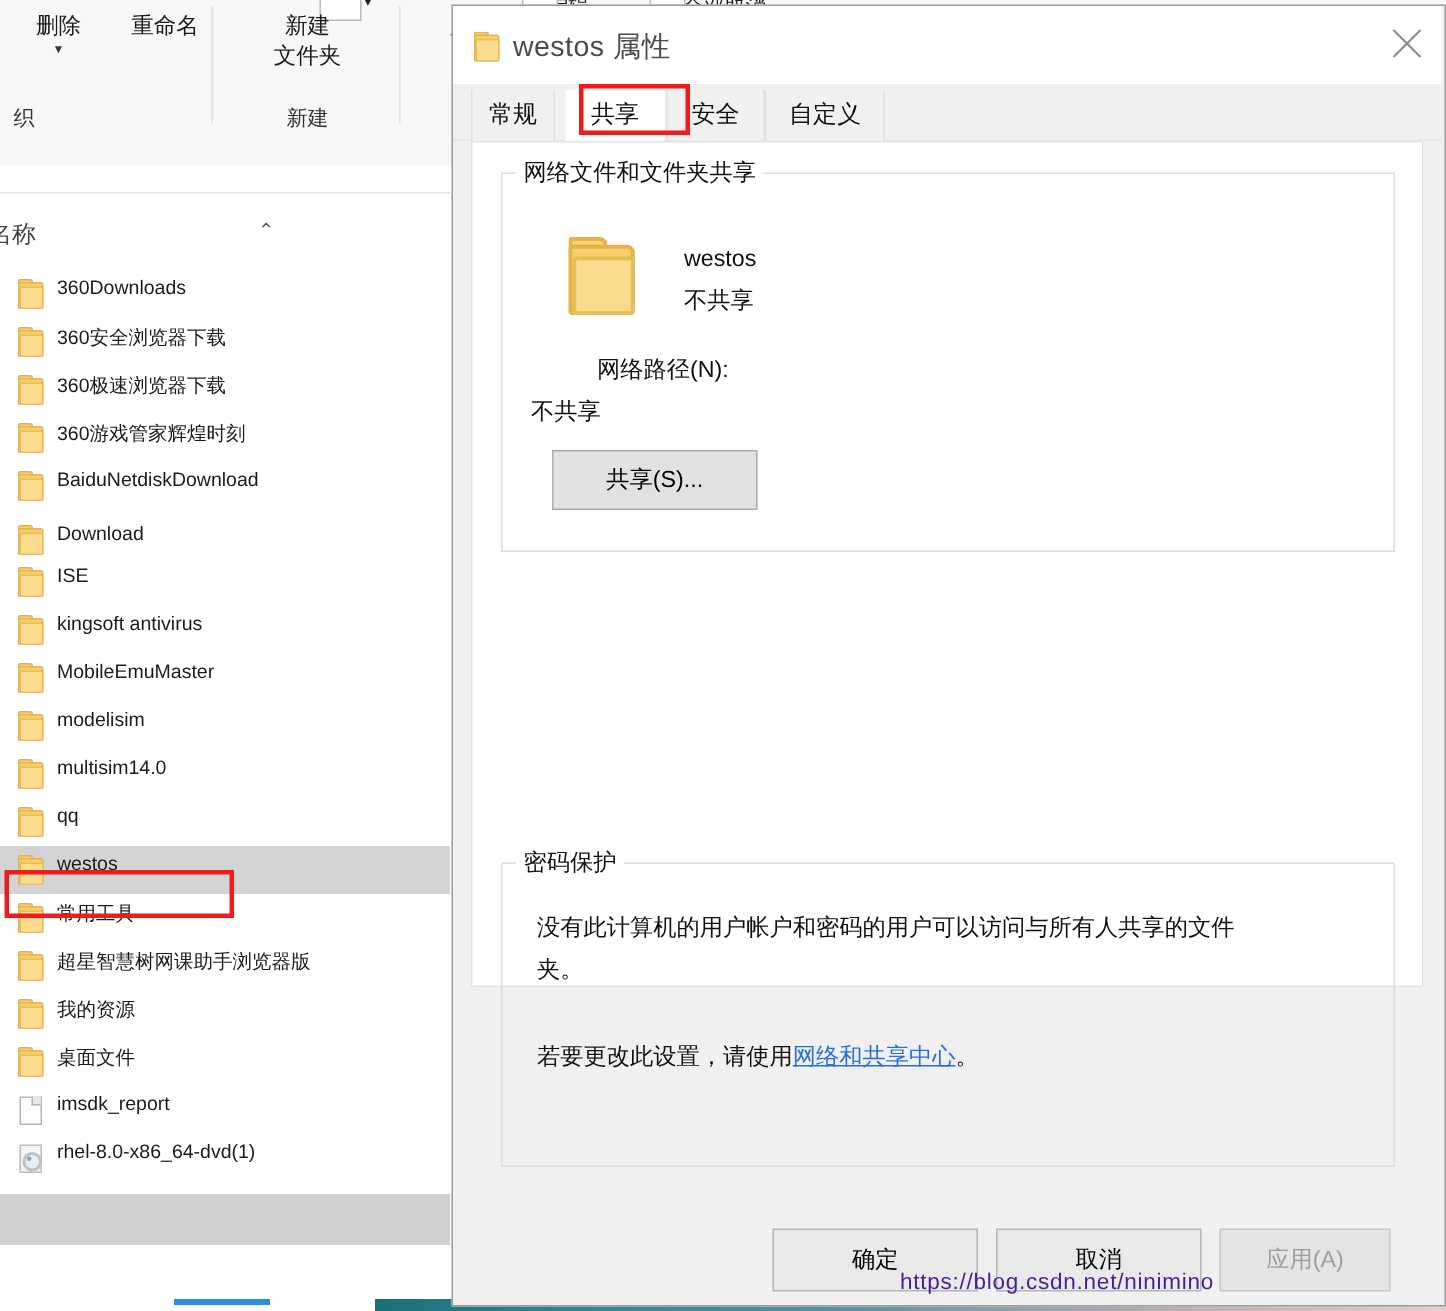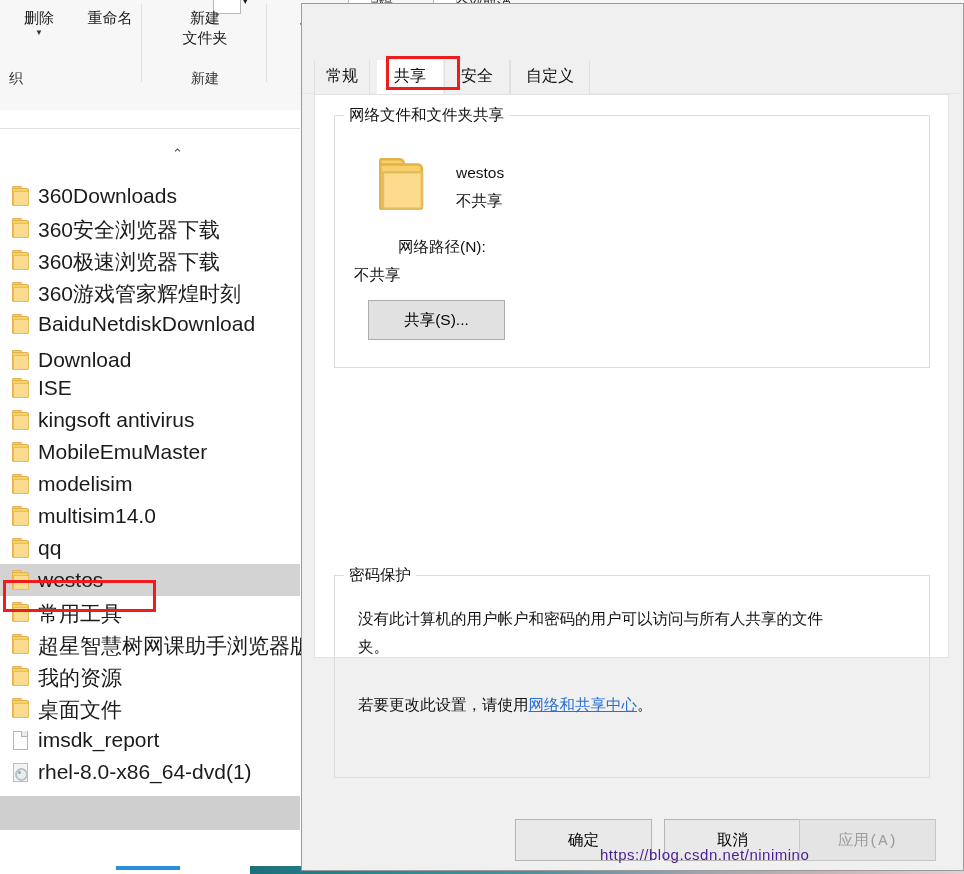--- a/index.html
+++ b/index.html
@@ -24,21 +24,21 @@
 
   
   .list-area{position:absolute;left:0;top:110px;width:964px;height:745px;background:#fff;}
   .col-header{position:absolute;left:0;top:30px;width:300px;height:34px;}
   .col-header .ch-label{position:absolute;left:-8px;top:6px;font-size:16px;color:#444;}
   .sort-caret{position:absolute;left:172px;top:36px;font-size:13px;color:#555;}
   .hdr-rule{position:absolute;left:0;top:18px;width:300px;height:1px;background:#e2e2e2;}
 
   .frow{position:absolute;left:0;width:300px;height:32px;}
   .frow .ficon{position:absolute;left:12px;top:6px;width:17px;height:19px;}
-  .frow .flabel{position:absolute;left:38px;top:4px;font-size:21px;color:#1b1b1b;white-space:nowrap;}
+  .frow .flabel{position:absolute;left:38px;top:4px;font-size:13px;color:#1b1b1b;white-space:nowrap;}
   .frow.sel{background:#d3d3d3;width:300px;}
   .frow.sel2{background:#cfcfcf;width:300px;}
 
   
   .ic-folder{position:relative;}
   .ic-folder .back{position:absolute;left:0;top:2px;width:15px;height:16px;background:#f7cf6b;border:1px solid #e3b34a;border-radius:1px 2px 2px 1px;}
   .ic-folder .tabtop{position:absolute;left:0;top:0px;width:8px;height:4px;background:#f7cf6b;border:1px solid #e3b34a;border-bottom:none;border-radius:1px 2px 0 0;}
   .ic-folder .front{position:absolute;left:1px;top:5px;width:14px;height:13px;background:#fbdc8e;border:1px solid #e6bd5c;border-radius:1px;}
 
   .ic-file{position:relative;}
@@ -122,20 +122,23 @@
     <div class="rb-cmd" style="left:272px;top:8px;width:70px;">
       <span>属</span>
     </div>
 
     <div class="rb-group-label" style="left:-14px;top:70px;width:60px;">织</div>
     <div class="rb-group-label" style="left:150px;top:70px;width:110px;">新建</div>
   </div>
 
   <div class="list-area">
     <div class="hdr-rule"></div>
+    <div class="col-header">
+      <span class="ch-label">名称</span>
+    </div>
     <div class="sort-caret">⌃</div>
     <div id="rows">
         <div class="frow" style="top: 70px;">
           <span class="ficon ic-folder">
             <span class="tabtop"></span>
             <span class="back"></span>
             <span class="front"></span>
           </span>
           <span class="flabel">360Downloads</span>
         </div>
@@ -288,20 +291,34 @@
 
   <div class="redbox" style="left:3px;top:580px;width:153px;height:32px;"></div>
 
   <div class="bottom-strip"></div>
   <div class="tb-a"></div>
   <div class="tb-b"></div>
 </div>
 
 <div id="dialog">
 
+  <div class="dlg-title">
+    <span class="tfolder ic-folder">
+      <span class="tabtop"></span>
+        <span class="back"></span>
+        <span class="front"></span>
+    </span>
+    <span class="ttext">westos 属性</span>
+    <div class="dlg-close">
+      <svg width="20" height="20" viewBox="0 0 20 20">
+        <line x1="1" y1="1" x2="19" y2="19" stroke="#8a8a8a" stroke-width="1.4"></line>
+        <line x1="19" y1="1" x2="1" y2="19" stroke="#8a8a8a" stroke-width="1.4"></line>
+      </svg>
+    </div>
+  </div>
 
   <div class="tabstrip">
     <div class="strip-line"></div>
     <div class="tab" style="left:12px;width:56px;">
       <span>常规</span>
     </div>
     <div class="tab active" style="left:74px;width:68px;">
       <span>共享</span>
     </div>
     <div class="tab" style="left:142px;width:66px;">
@@ -349,18 +366,18 @@
     </div>
 
   </div>
 
   <div class="btn plain" style="left:213px;top:815px;width:137px;height:42px;">
     <span class="lbl">确定</span>
   </div>
   <div class="btn plain" style="left:362px;top:815px;width:137px;height:42px;">
     <span class="lbl">取消</span>
   </div>
-  <div class="btn disabled" style="left:497px;top:815px;width:137px;height:42px;font-family:Liberation Mono, monospace;">
+  <div class="btn disabled" style="left:511px;top:815px;width:114px;height:42px;">
     <span class="lbl">应用(A)</span>
   </div>
 </div>
 
 <div class="watermark">https://blog.csdn.net/ninimino</div>
 
 </body></html>

